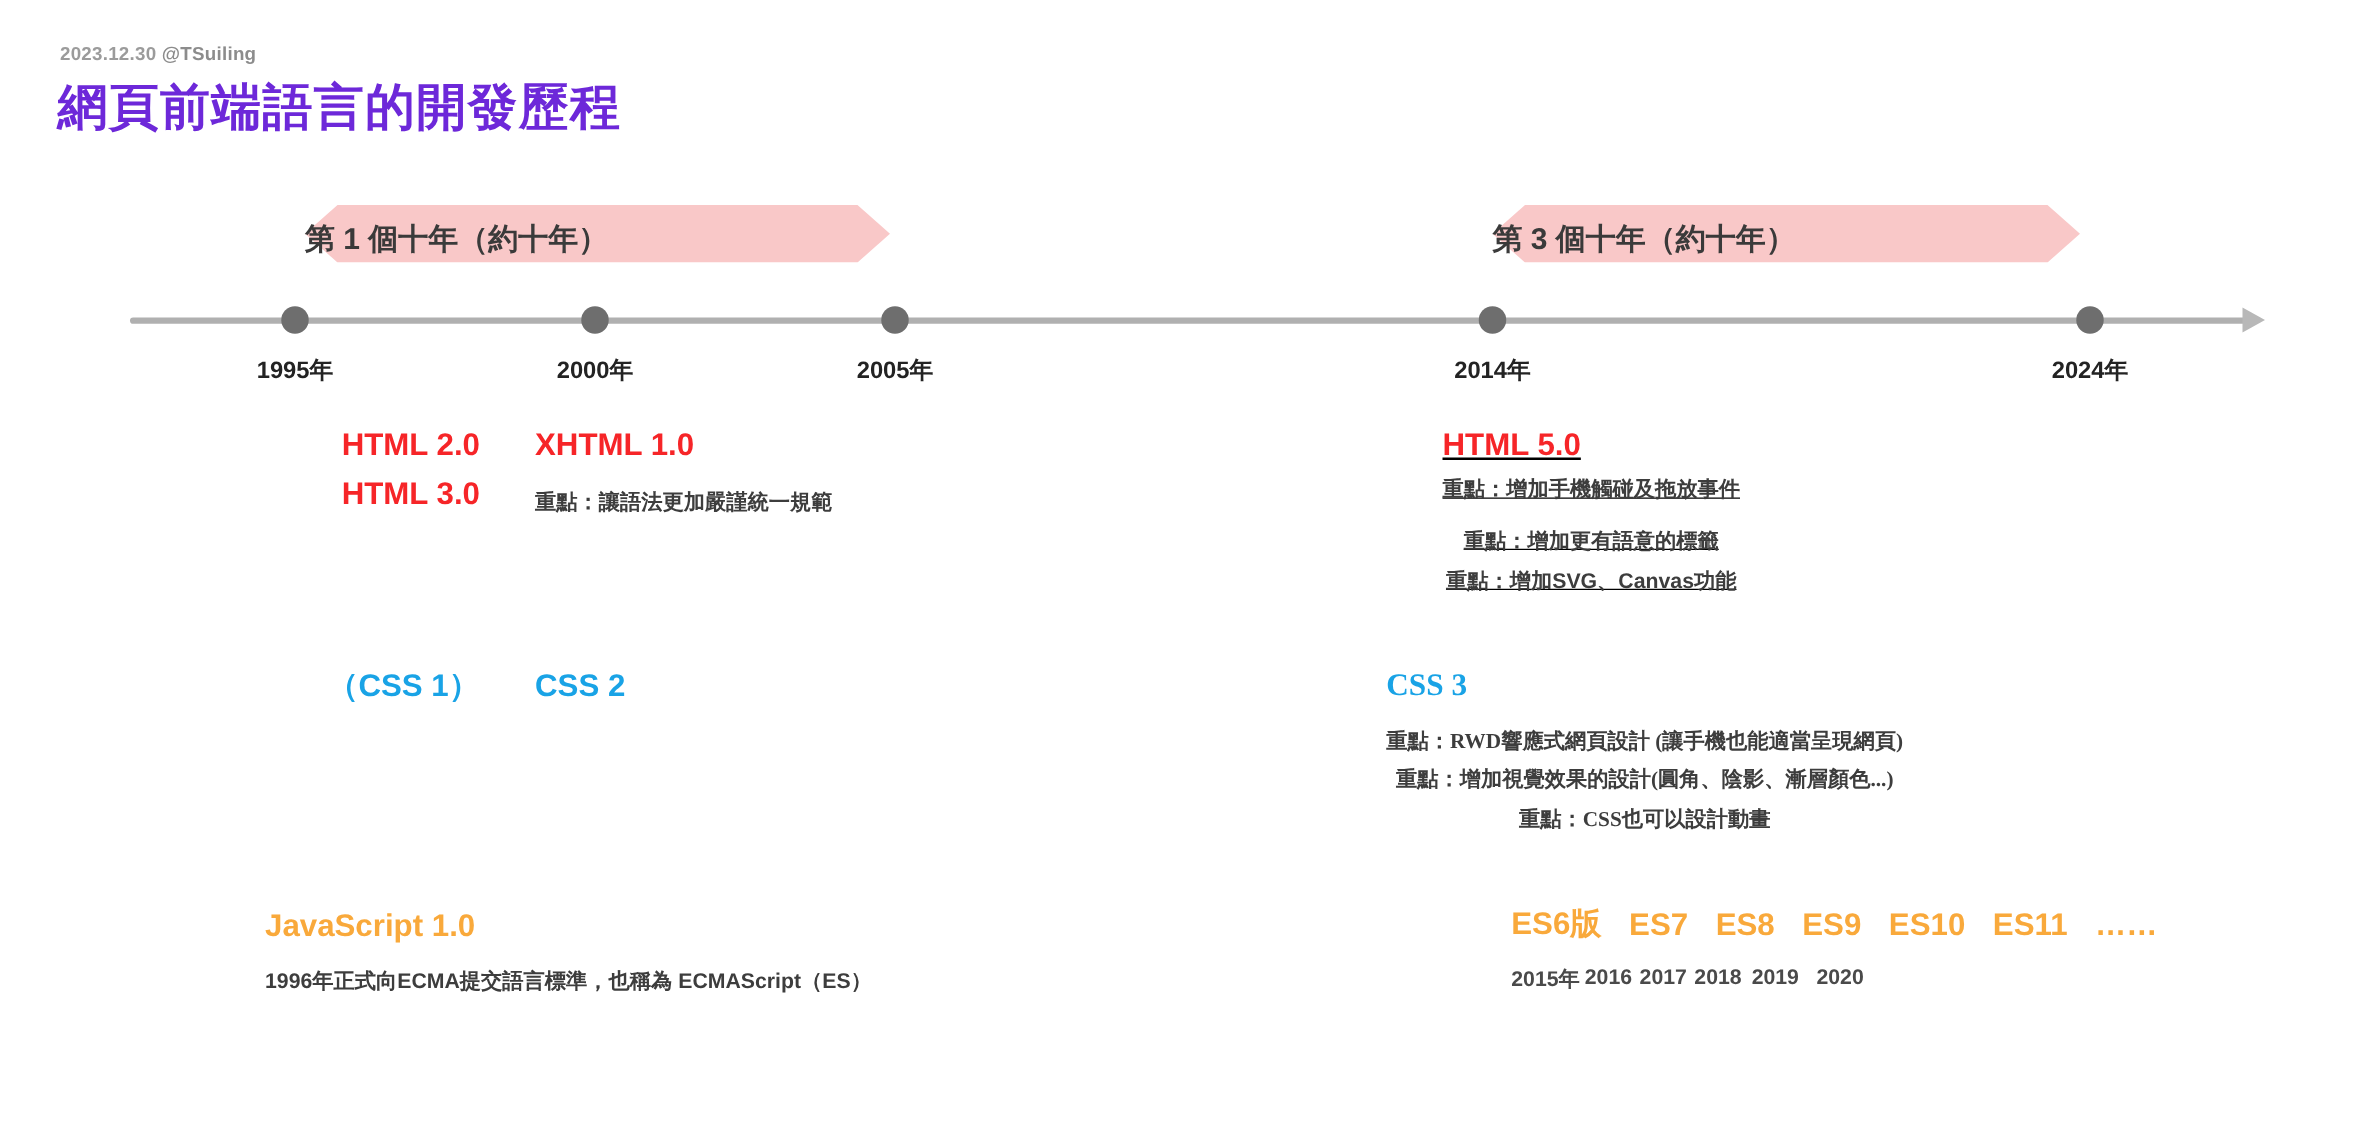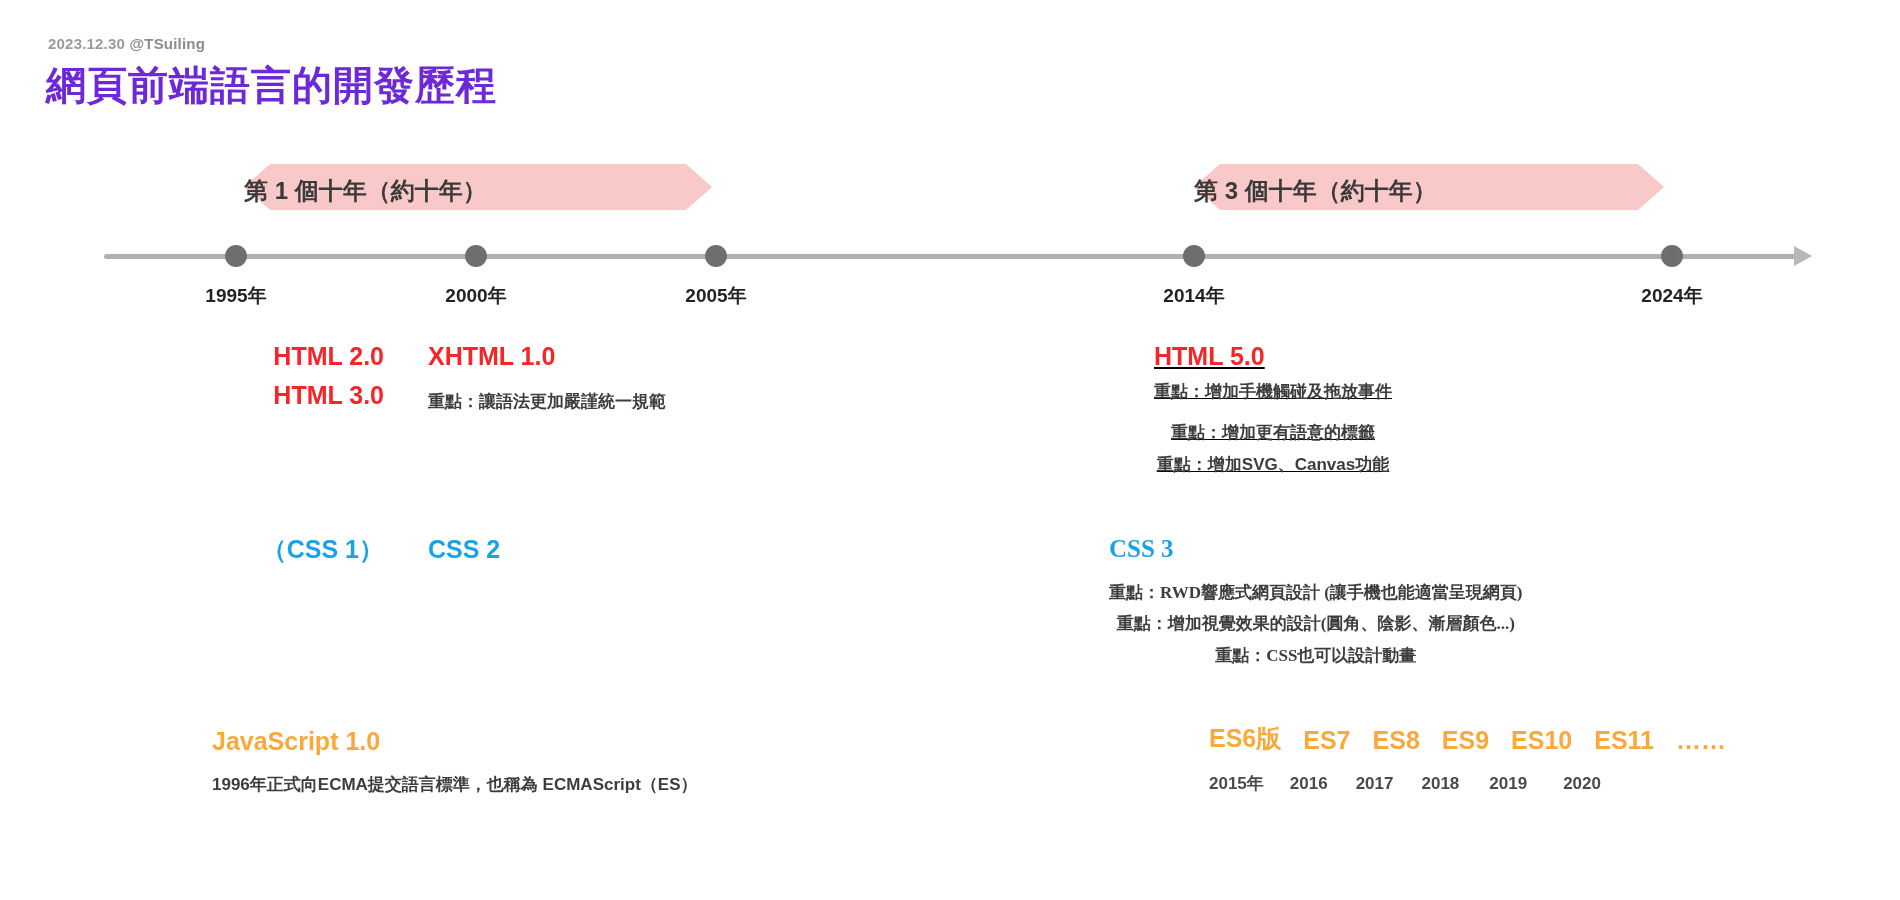--- a/index.html
+++ b/index.html
@@ -133,22 +133,21 @@
   }
   .es-row .es {
     font-size: 25px;
     font-weight: bold;
     color: #f9a93b;
     white-space: nowrap;
   }
   .es-years {
     position: absolute;
     display: flex;
-    align-items: center;
-    gap: 22px;
+    align-items: flex-start;
   }
   .es-years .eyr {
     font-size: 17px;
     font-weight: bold;
     color: #4a4a4a;
     white-space: nowrap;
   }
 </style>
 </head>
 <body>

